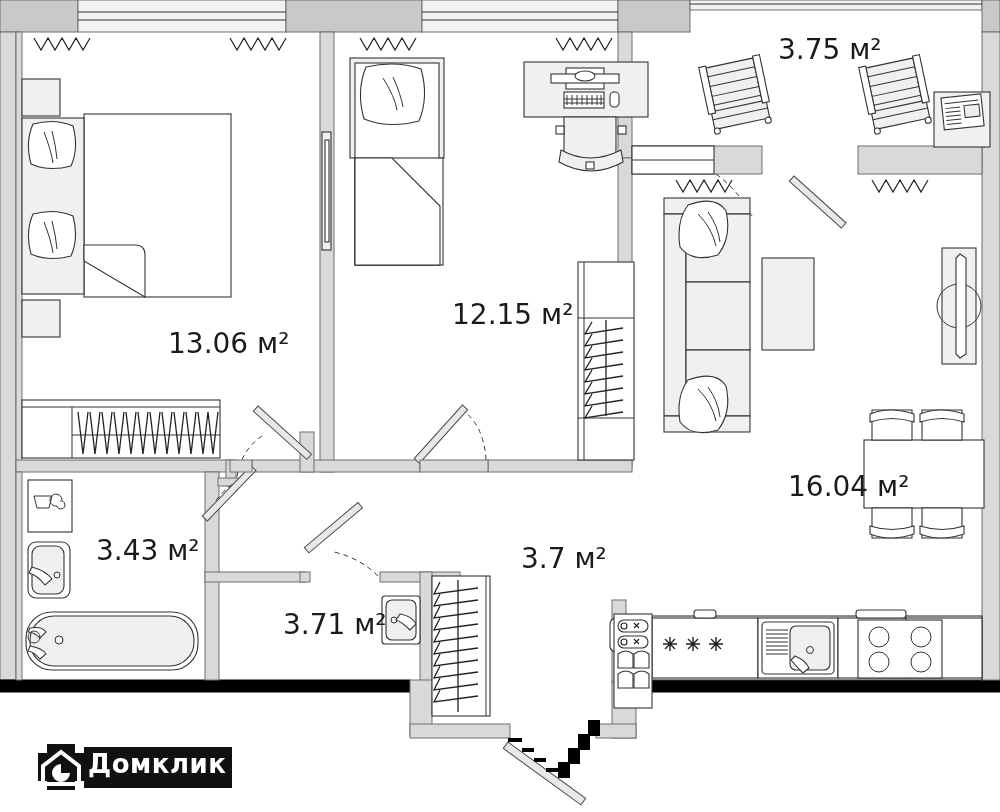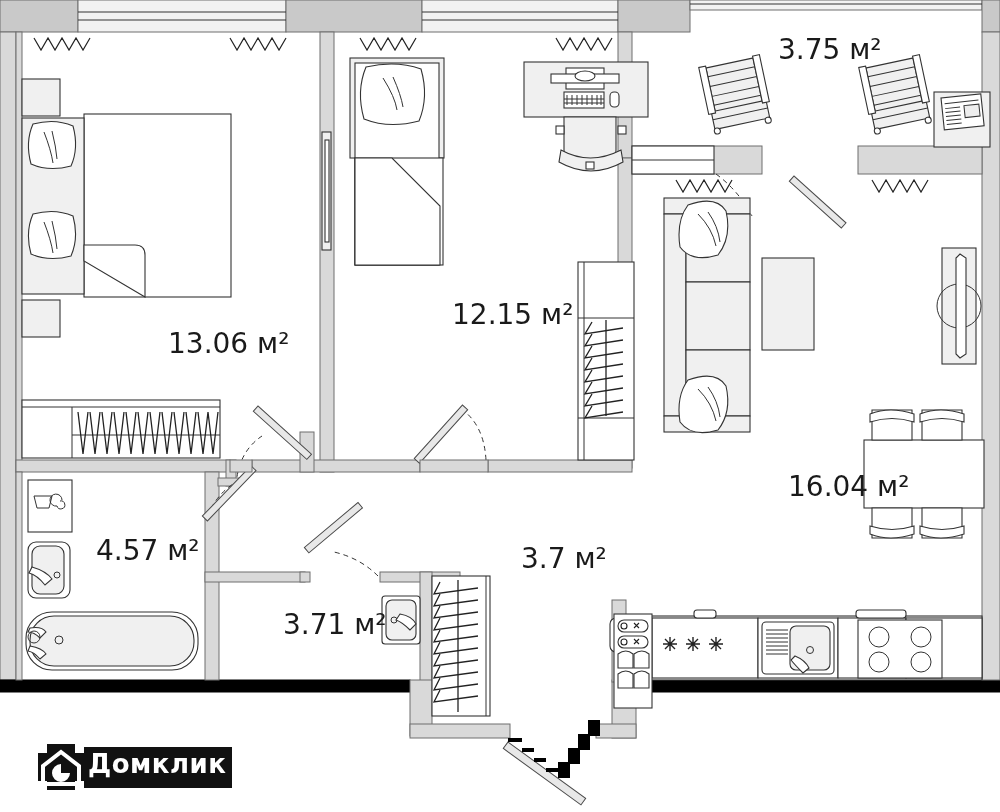--- a/index.html
+++ b/index.html
@@ -365,21 +365,21 @@
     <rect class="wf" x="420" y="460" width="68" height="12"></rect>
     <rect class="wf" x="300" y="572" width="10" height="10"></rect>
   </g>
 </svg>
 
 <div class="area-label" style="left:168px;top:327px;">13.06 м²</div>
 <div class="area-label" style="left:436px;top:298px;margin-left:16px;">12.15 м²</div>
 <div class="area-label" style="left:778px;top:33px;">3.75 м²</div>
 <div class="area-label" style="left:757px;top:470px;margin-left:31px;">16.04 м²</div>
 <div class="area-label" style="left:521px;top:542px;">3.7 м²</div>
-<div class="area-label" style="left:96px;top:534px;">4.57 м²</div>
+<div class="area-label" style="left:96px;top:534px;">3.43 м²</div>
 <div class="area-label" style="left:283px;top:608px;">3.71 м²</div>
 
 <div id="logo">
   <span class="mark">
     <svg width="46" height="46" viewBox="0 0 46 46">
       <rect x="0" y="0" width="46" height="46" fill="#111"></rect>
       <path d="M23 8 L41 22 L41 40 L5 40 L5 22 Z" fill="none" stroke="#fff" stroke-width="4"></path>
       <path d="M23 20 a9 9 0 1 0 9 9 l-9 0 Z" fill="#fff"></path>
       <rect x="0" y="0" width="9" height="9" fill="#fff"></rect>
       <rect x="37" y="0" width="9" height="9" fill="#fff"></rect>

